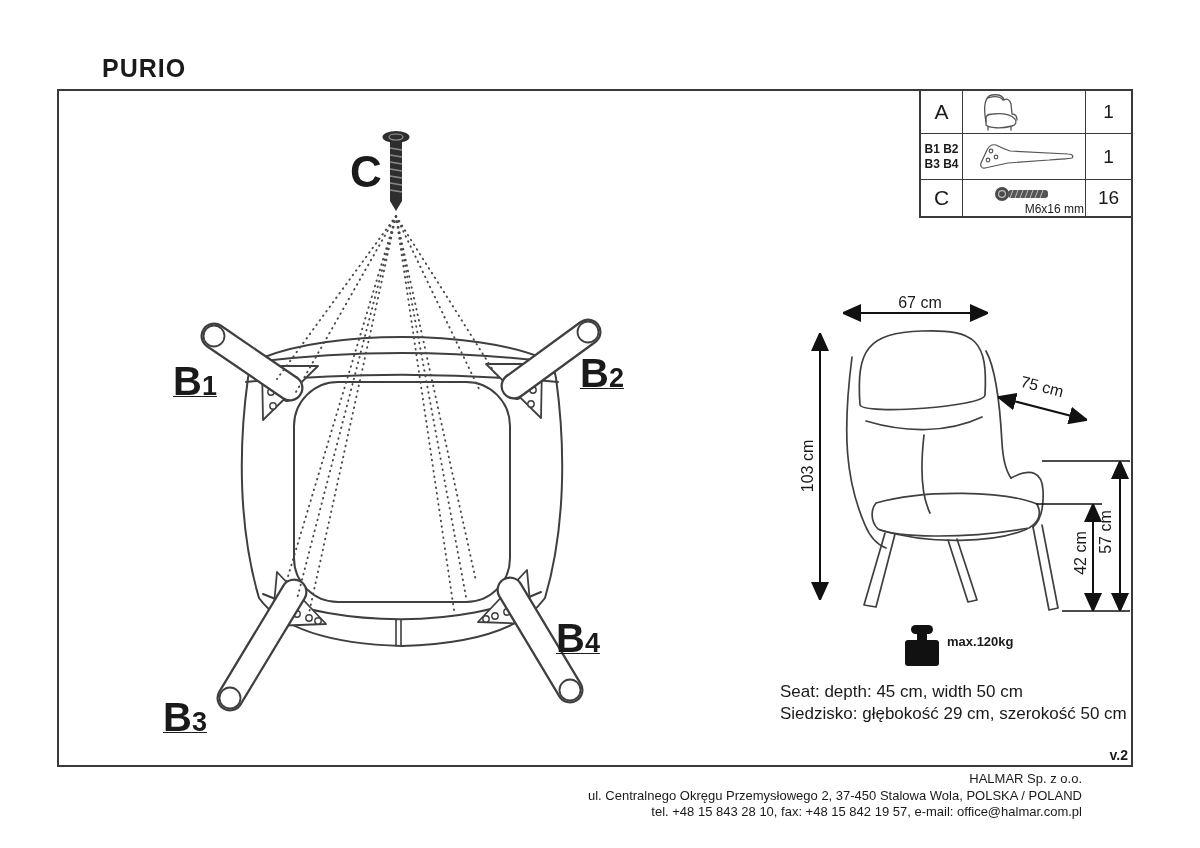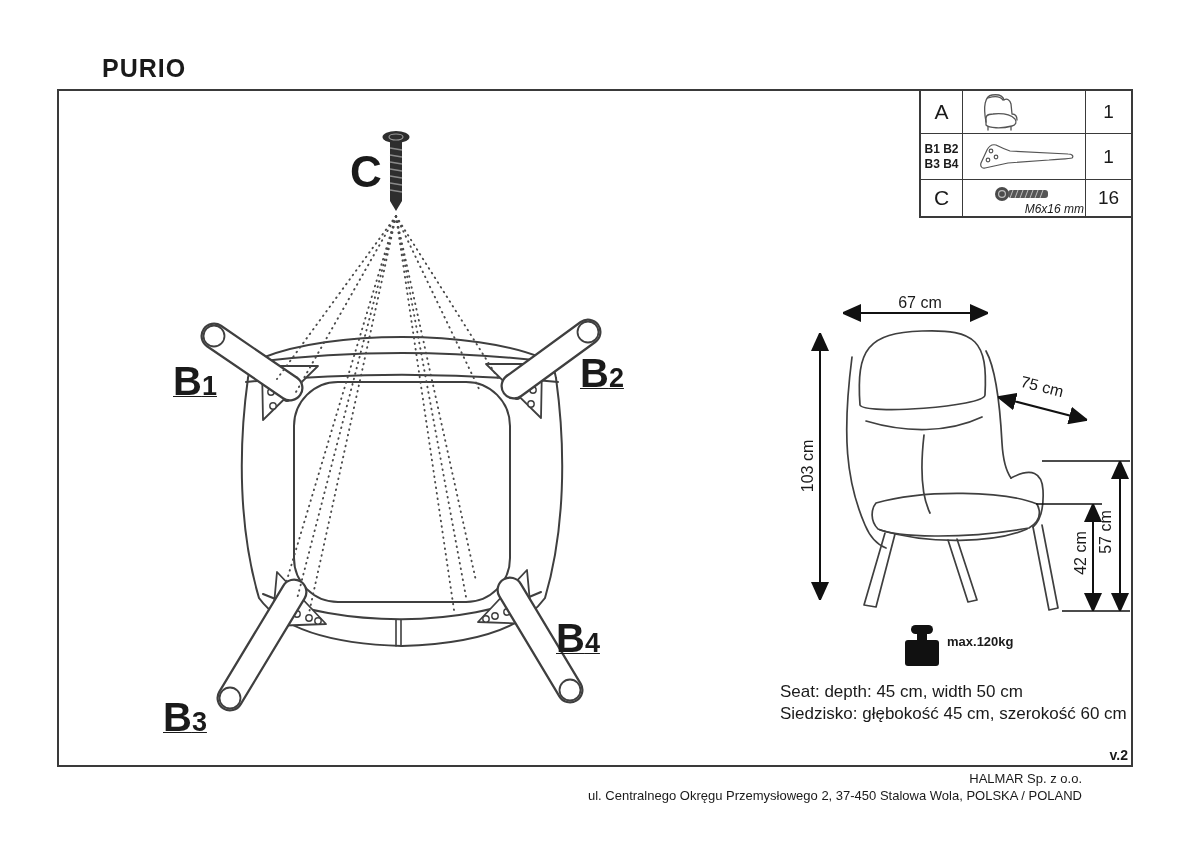--- a/index.html
+++ b/index.html
@@ -11,21 +11,21 @@
   
   .parts-table{left:919px;top:89px;width:214px;height:129px;border:2px solid #3a3a3a;box-sizing:border-box;
                display:grid;grid-template-columns:42px 1fr 45px;grid-template-rows:43px 46px 1fr;background:#fff;}
   .pt-cell{border-right:1.5px solid #3a3a3a;border-bottom:1.5px solid #3a3a3a;display:flex;
            align-items:center;justify-content:center;position:relative;}
   .pt-cell.nr{border-right:none;}
   .pt-cell.nb{border-bottom:none;}
   .pt-id{font-size:21px;}
   .pt-id-multi{font-size:12px;font-weight:bold;line-height:15px;text-align:right;}
   .pt-qty{font-size:19px;}
-  .pt-spec{position:absolute;right:1px;bottom:0px;font-size:12px;font-style:italic;}
+  .pt-spec{position:absolute;right:1px;bottom:0px;font-size:12px;}
   
   .part-label{line-height:1;font-weight:900;white-space:nowrap;text-decoration:underline;}
   .bletter{font-size:40px;font-weight:900;}
   .bnum{font-size:27px;font-weight:900;}
   .c-label{left:350px;top:150px;font-size:44px;font-weight:900;line-height:1;}
   
   .dim{font-size:16px;width:64px;text-align:center;white-space:nowrap;}
   .dim.rot90{transform:rotate(-90deg);transform-origin:center;}
   .max-load{left:947px;top:634px;font-size:13px;font-weight:bold;}
   .seat-info{left:780px;top:681px;font-size:17px;line-height:22px;}
@@ -241,23 +241,24 @@
 
   <svg class="abs" style="left:903px;top:624px;" width="40" height="44" viewBox="0 0 40 44">
     <rect x="8" y="1" width="22" height="9" rx="4.5" fill="#111"></rect>
     <rect x="14" y="9" width="10" height="8" fill="#111"></rect>
     <rect x="2" y="16" width="34" height="26" rx="3" fill="#111"></rect>
   </svg>
   <div class="abs max-load">max.120kg</div>
 
   <div class="abs seat-info">
     <div>Seat: depth: 45 cm, width 50 cm</div>
-    <div>Siedzisko: głębokość 45 cm, szerokość 60 cm</div>
+    <div>Siedzisko: głębokość 29 cm, szerokość 50 cm</div>
   </div>
 
   <div class="abs version">v.2</div>
 
   <div class="abs footer">
     <div>HALMAR Sp. z o.o.</div>
     <div>ul. Centralnego Okręgu Przemysłowego 2, 37-450 Stalowa Wola, POLSKA / POLAND</div>
+    <div>tel. +48 15 843 28 10, fax: +48 15 842 19 57, e-mail: office@halmar.com.pl</div>
   </div>
 
 </div>
 
 </body></html>

